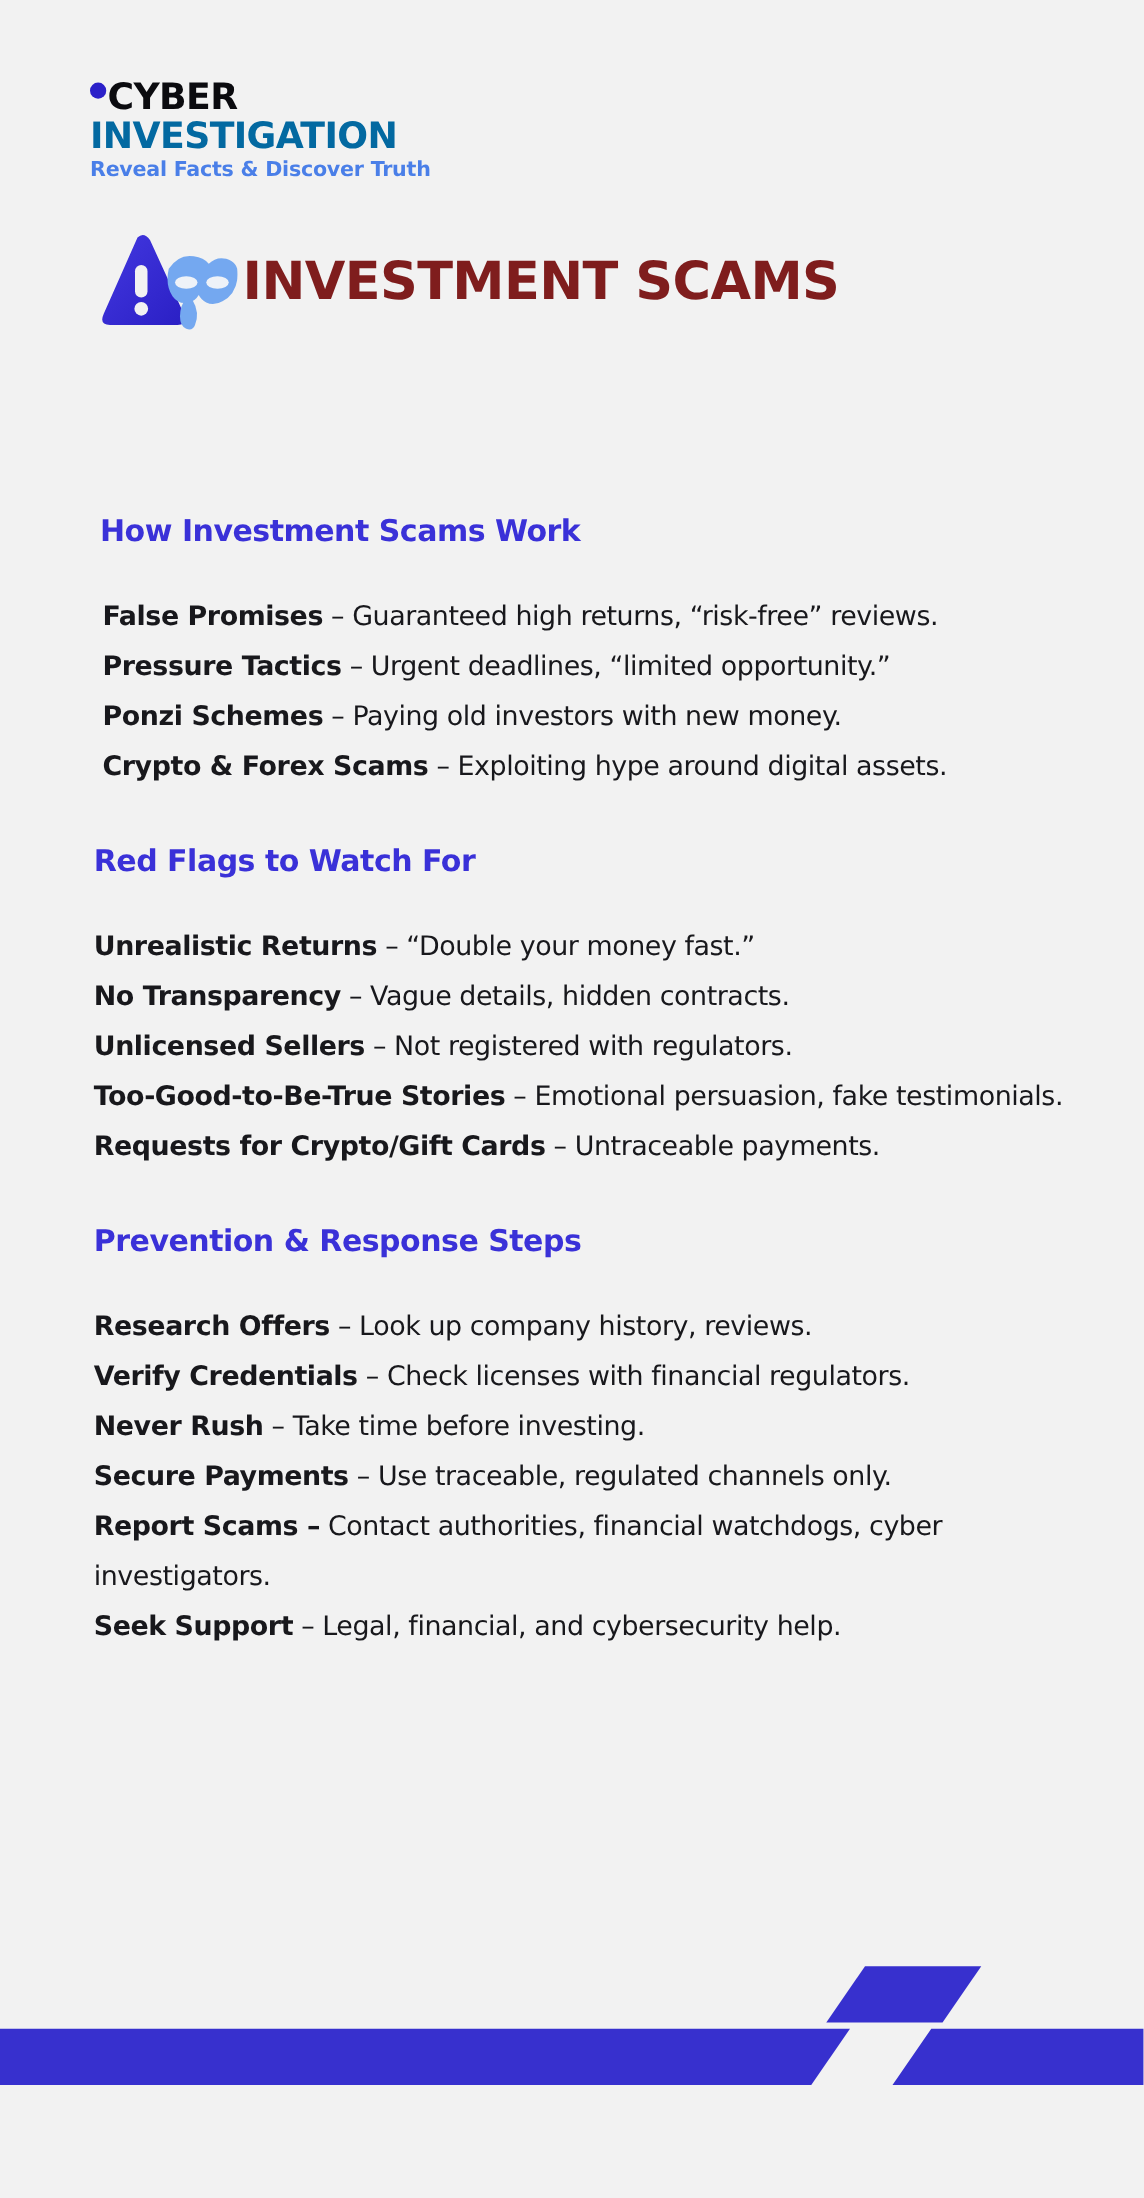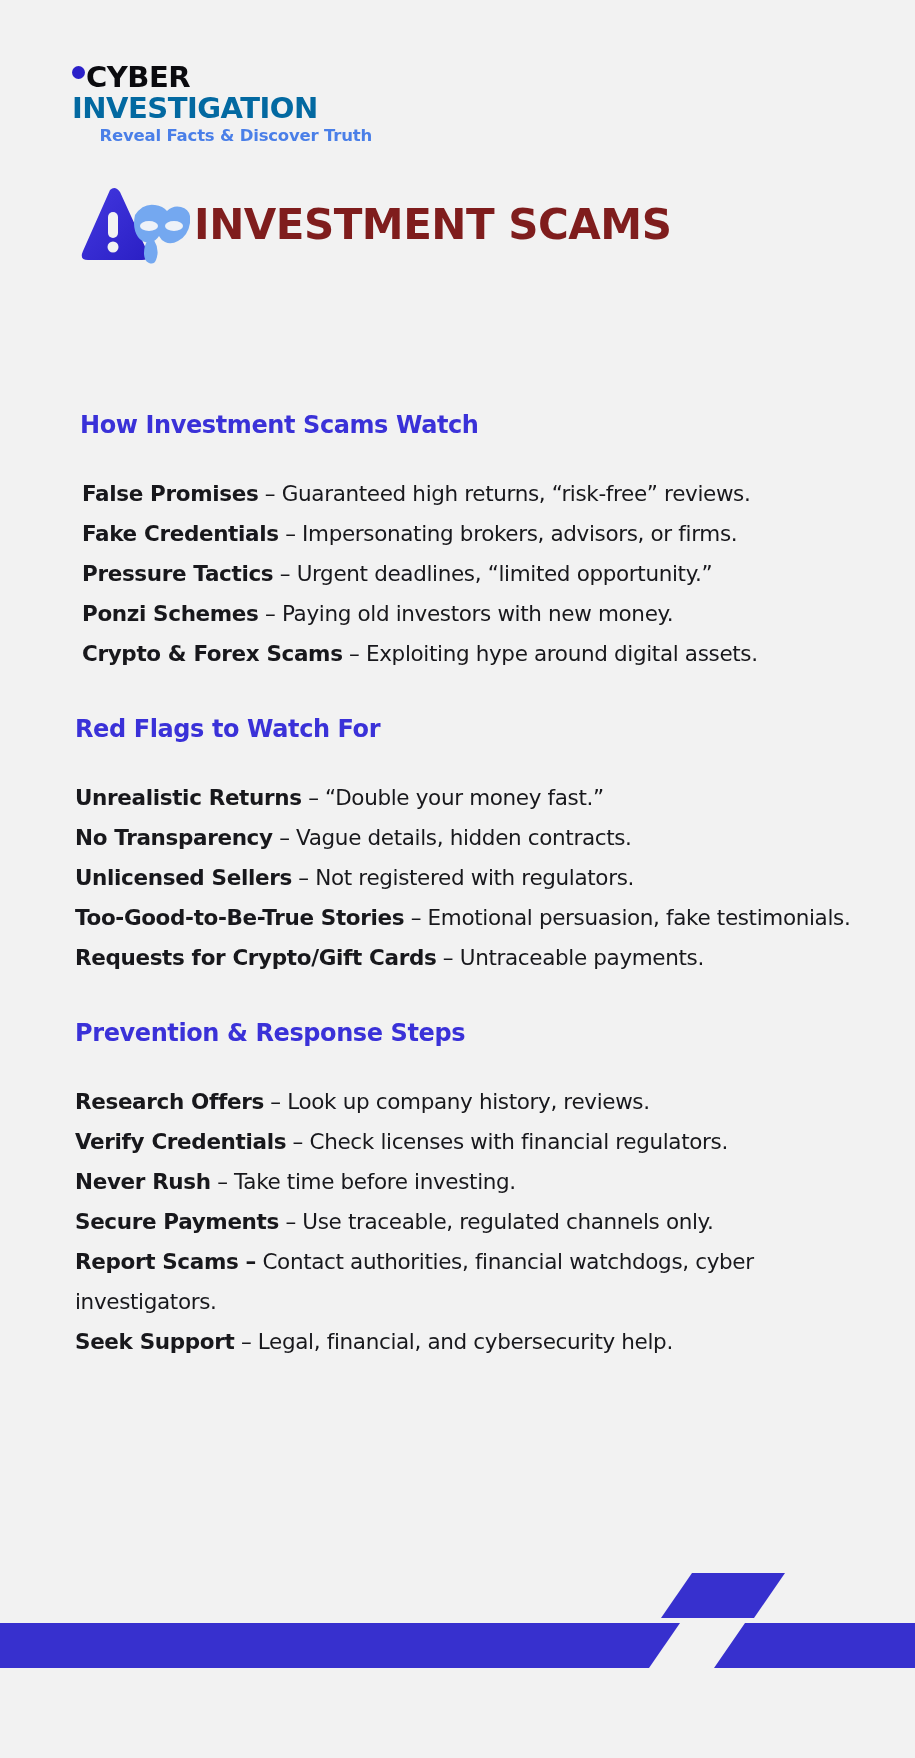--- a/index.html
+++ b/index.html
@@ -55,21 +55,20 @@
     margin-top: 1px;
   }
   #logo-tagline {
     font-family: "DejaVu Sans", sans-serif;
     font-size: 16.5px;
     font-weight: bold;
     color: #4a7fe8;
     letter-spacing: -0.2px;
     line-height: 20px;
     margin-top: 2px;
-    text-align: right;
   }
 
   
   #title-row {
     position: absolute;
     left: 74px;
     top: 182px;
     display: flex;
     align-items: center;
     height: 86px;
@@ -171,26 +170,23 @@
       <ellipse cx="75" cy="44" rx="9" ry="5" fill="#eef2f8"></ellipse>
       <ellipse cx="100" cy="44" rx="9" ry="5" fill="#eef2f8"></ellipse>
     </svg>
   </div>
   <div id="title-text">INVESTMENT SCAMS</div>
 </div>
 
 <div id="content">
 
   <div class="section sec1">
-    <h2 class="section-heading">How Investment Scams Watch</h2>
+    <h2 class="section-heading">How Investment Scams Work</h2>
     <p class="item">
       <b>False Promises</b><span> – </span><span>Guaranteed high returns, “risk-free” reviews.</span>
-    </p>
-    <p class="item">
-      <b>Fake Credentials</b><span> – </span><span>Impersonating brokers, advisors, or firms.</span>
     </p>
     <p class="item">
       <b>Pressure Tactics</b><span> – </span><span>Urgent deadlines, “limited opportunity.”</span>
     </p>
     <p class="item">
       <b>Ponzi Schemes</b><span> – </span><span>Paying old investors with new money.</span>
     </p>
     <p class="item">
       <b>Crypto &amp; Forex Scams</b><span> – </span><span>Exploiting hype around digital assets.</span>
     </p>

